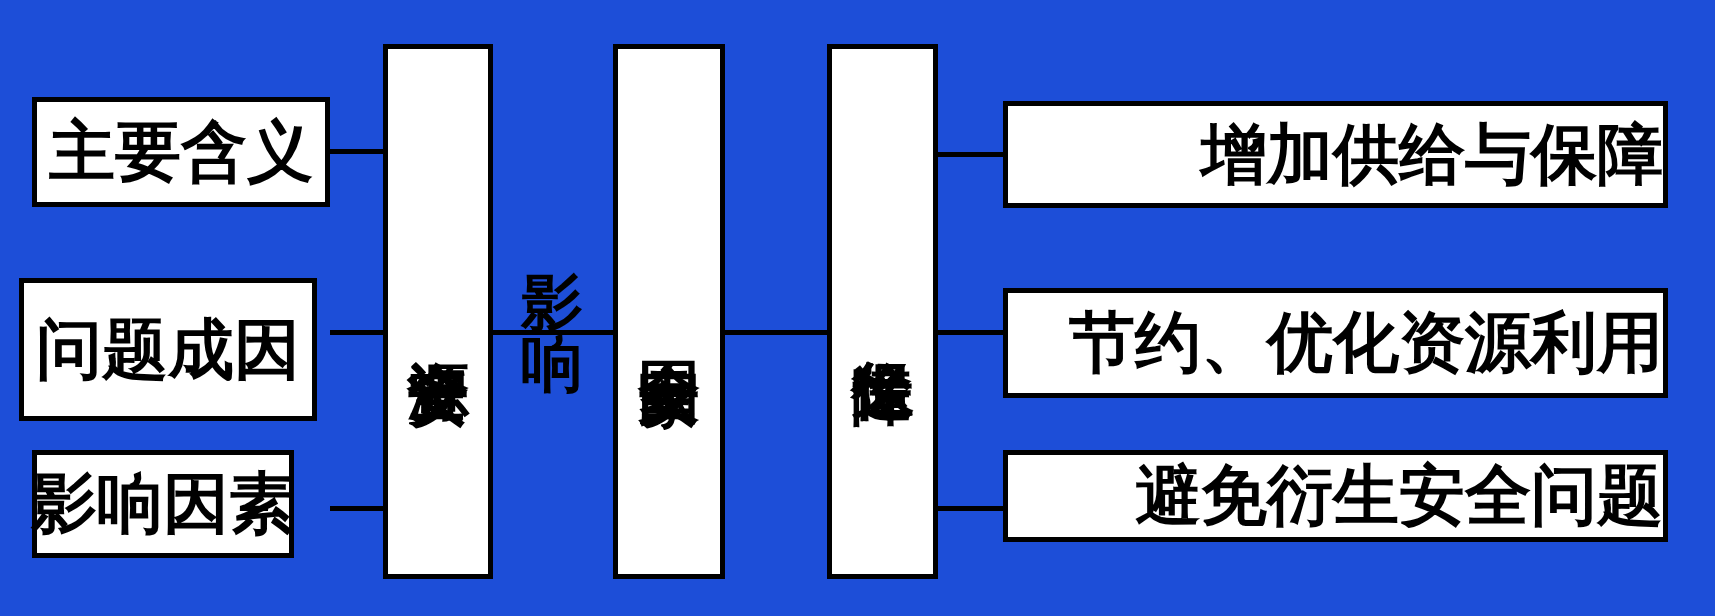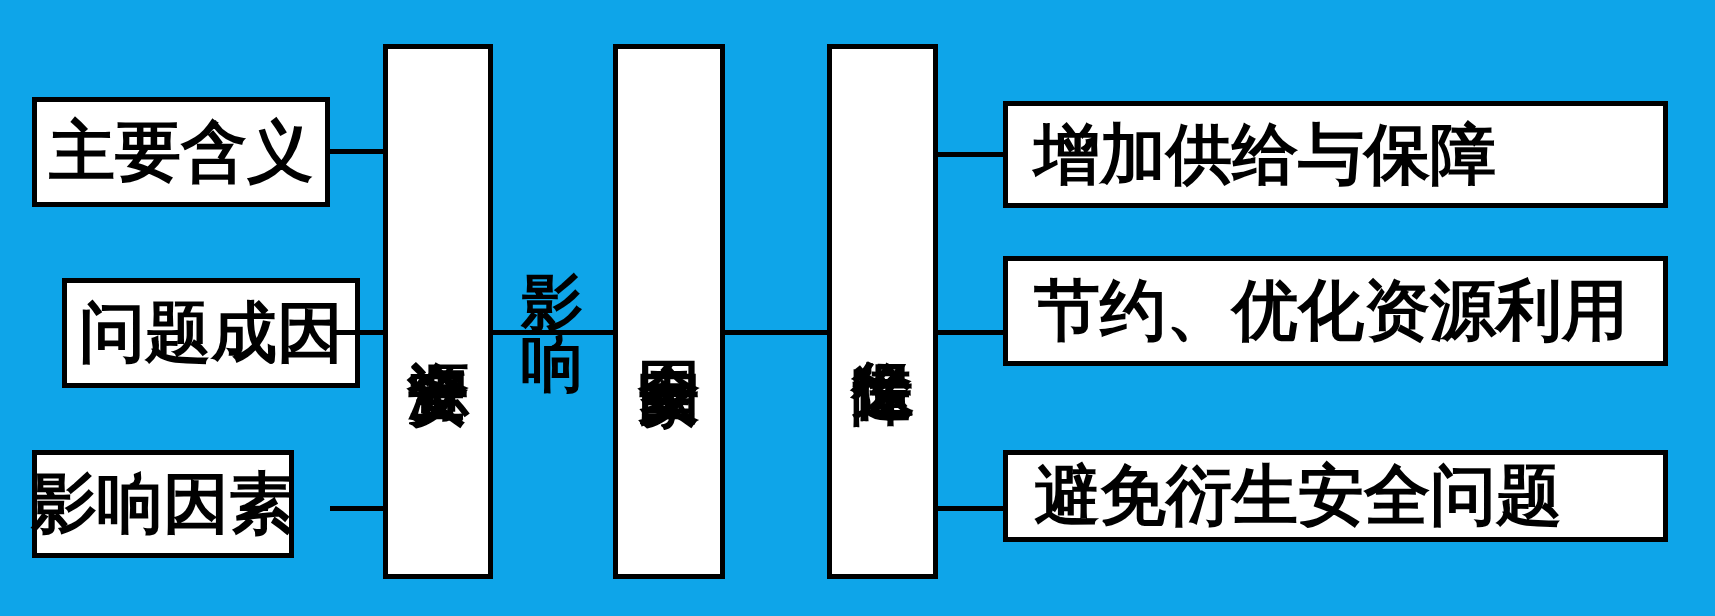--- a/index.html
+++ b/index.html
@@ -4,21 +4,21 @@
 <style>
   html, body {
     margin: 0;
     padding: 0;
     background: #ffffff;
   }
   #canvas {
     position: relative;
     width: 1715px;
     height: 616px;
-    background: #0ea5e9;
+    background: #1d4ed8;
     font-family: "Liberation Serif", "DejaVu Serif", serif;
     font-weight: bold;
     color: #000000;
     overflow: hidden;
   }
   .box {
     position: absolute;
     box-sizing: border-box;
     border: 5px solid #000000;
     background: #ffffff;
@@ -26,21 +26,21 @@
     align-items: center;
     justify-content: center;
   }
   .hbox-label {
     font-size: 66px;
     line-height: 1;
     white-space: nowrap;
     letter-spacing: 0px;
   }
   .right-box {
-    justify-content: flex-start;
+    justify-content: flex-end;
     padding-left: 26px;
   }
   .vbox-label {
     writing-mode: vertical-rl;
     text-orientation: upright;
     font-size: 62px;
     line-height: 1;
     letter-spacing: 0px;
   }
   .connector {
@@ -52,29 +52,29 @@
     position: absolute;
     writing-mode: vertical-rl;
     text-orientation: upright;
     font-size: 62px;
     line-height: 1;
     letter-spacing: 61px;
     white-space: nowrap;
   }
   
   #box-l1 { left: 32px;  top: 97px;  width: 298px; height: 110px; }
-  #box-l2 { left: 19px;  top: 278px; width: 298px; height: 110px; margin-left: 43px; }
+  #box-l2 { left: 19px;  top: 278px; width: 298px; height: 143px; }
   #box-l3 { left: 32px;  top: 450px; width: 262px; height: 108px; }
   
   #box-c1 { left: 383px; top: 44px;  width: 110px; height: 535px; }
   #box-c2 { left: 613px; top: 44px;  width: 112px; height: 535px; }
   #box-c3 { left: 827px; top: 44px;  width: 111px; height: 535px; }
   
   #box-r1 { left: 1003px; top: 101px; width: 665px; height: 107px; }
-  #box-r2 { left: 1003px; top: 256px; width: 665px; height: 110px; }
+  #box-r2 { left: 1003px; top: 288px; width: 665px; height: 110px; }
   #box-r3 { left: 1003px; top: 450px; width: 665px; height: 92px; }
   
   #conn-l1 { left: 330px; top: 149px; width: 53px; }
   #conn-l2 { left: 330px; top: 330px; width: 53px; }
   #conn-l3 { left: 330px; top: 506px; width: 53px; }
   #conn-c12 { left: 493px; top: 330px; width: 120px; }
   #conn-c23 { left: 725px; top: 330px; width: 102px; }
   #conn-r1 { left: 938px; top: 152px; width: 65px; }
   #conn-r2 { left: 938px; top: 330px; width: 65px; }
   #conn-r3 { left: 938px; top: 506px; width: 65px; }

